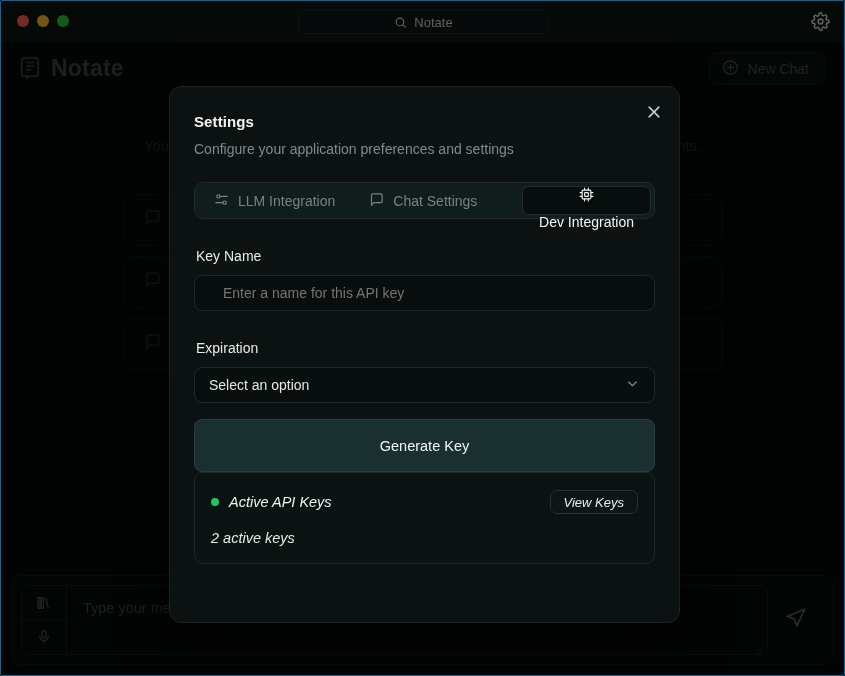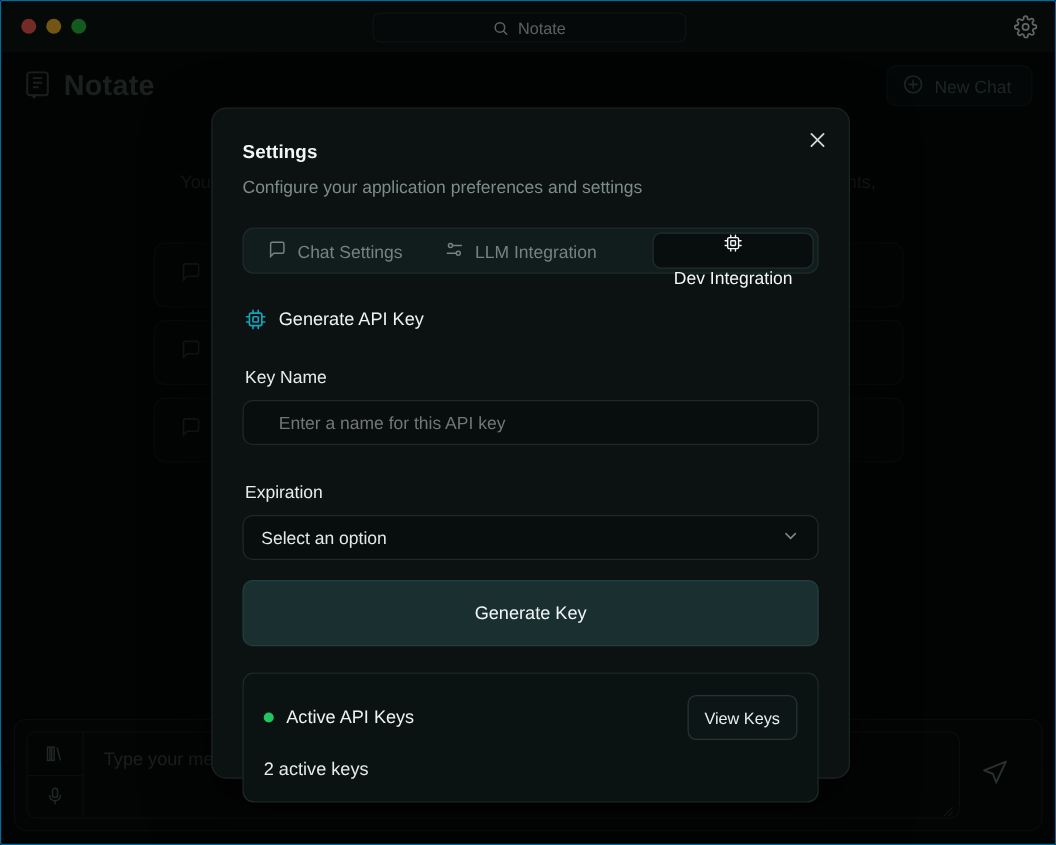--- a/index.html
+++ b/index.html
@@ -320,25 +320,25 @@
     background: #1a2f30;
     border: 1px solid #22403f;
     color: #f1f6f5;
     font-size: 14.5px;
     display: flex;
     align-items: center;
     justify-content: center;
   }
 
   .keys-card {
-    margin-top: 21px;
     border: 1px solid #1b2928;
     border-radius: 9px;
     background: #0a1212;
     padding: 17px 16px;
+    font-style: italic;
   }
   .keys-row {
     display: flex;
     align-items: center;
     justify-content: space-between;
   }
   .keys-title {
     display: flex;
     align-items: center;
     gap: 10px;
@@ -346,21 +346,21 @@
     color: #eef3f2;
   }
   .dot {
     width: 8px;
     height: 8px;
     border-radius: 50%;
     background: #22c55e;
     flex: none;
   }
   .view-btn {
-    height: 36px;
+    height: 24px;
     padding: 0 13px;
     border: 1px solid #253433;
     border-radius: 7px;
     background: #0d1616;
     color: #e8efed;
     font-size: 13px;
     display: flex;
     align-items: center;
   }
   .keys-count {
@@ -496,63 +496,53 @@
           <path d="M5.5 5.5l13 13M18.5 5.5l-13 13"></path>
         </svg>
     </div>
 
     <div class="modal-title">Settings</div>
     <div class="modal-sub">Configure your application preferences and settings</div>
 
     <div class="tabs">
       <div class="tab">
         <span>
-          <svg viewBox="0 0 24 24" fill="none" stroke="currentColor" stroke-width="1.9">
-              <path d="M21 15a2 2 0 0 1-2 2H8l-4 4V5a2 2 0 0 1 2-2h13a2 2 0 0 1 2 2z"></path>
-            </svg>
-        </span>
-        <span>Chat Settings</span>
-      </div>
-
-      <div class="tab">
-        <span>
           <svg viewBox="0 0 24 24" fill="none" stroke="currentColor" stroke-width="1.9" stroke-linecap="round">
               <path d="M10 7h11"></path>
               <path d="M3 17h11"></path>
               <circle cx="7" cy="7" r="2.6"></circle>
               <circle cx="17" cy="17" r="2.6"></circle>
             </svg>
         </span>
         <span>LLM Integration</span>
       </div>
 
+      <div class="tab">
+        <span>
+          <svg viewBox="0 0 24 24" fill="none" stroke="currentColor" stroke-width="1.9">
+              <path d="M21 15a2 2 0 0 1-2 2H8l-4 4V5a2 2 0 0 1 2-2h13a2 2 0 0 1 2 2z"></path>
+            </svg>
+        </span>
+        <span>Chat Settings</span>
+      </div>
+
       <div class="tab active">
         <span>
           <svg viewBox="0 0 24 24" fill="none" stroke="currentColor" stroke-width="1.8">
               <rect x="5" y="5" width="14" height="14" rx="2"></rect>
               <rect x="9" y="9" width="6" height="6" rx="1"></rect>
               <path d="M9 1.8v3M15 1.8v3M9 19.2v3M15 19.2v3M1.8 9h3M1.8 15h3M19.2 9h3M19.2 15h3" stroke-linecap="round"></path>
             </svg>
         </span>
         <span>Dev Integration</span>
       </div>
     </div>
 
     <div class="panel">
 
-      <div class="section-head">
-        <span class="chip-icon">
-          <svg viewBox="0 0 24 24" fill="none" stroke="currentColor" stroke-width="1.9">
-              <rect x="5" y="5" width="14" height="14" rx="2"></rect>
-              <rect x="9" y="9" width="6" height="6" rx="1"></rect>
-              <path d="M9 1.8v3M15 1.8v3M9 19.2v3M15 19.2v3M1.8 9h3M1.8 15h3M19.2 9h3M19.2 15h3" stroke-linecap="round"></path>
-            </svg>
-        </span>
-        <span>Generate API Key</span>
-      </div>
 
       <div class="field-label">Key Name</div>
       <input class="text-input" type="text" style="width: 100%; outline: none;" placeholder="Enter a name for this API key">
 
       <div class="field-label">Expiration</div>
       <div class="select-input">
         <span>Select an option</span>
         <span>
           <svg viewBox="0 0 24 24" fill="none" stroke="currentColor" stroke-width="2" stroke-linecap="round" stroke-linejoin="round">
               <path d="M6 9.5l6 6 6-6"></path>

